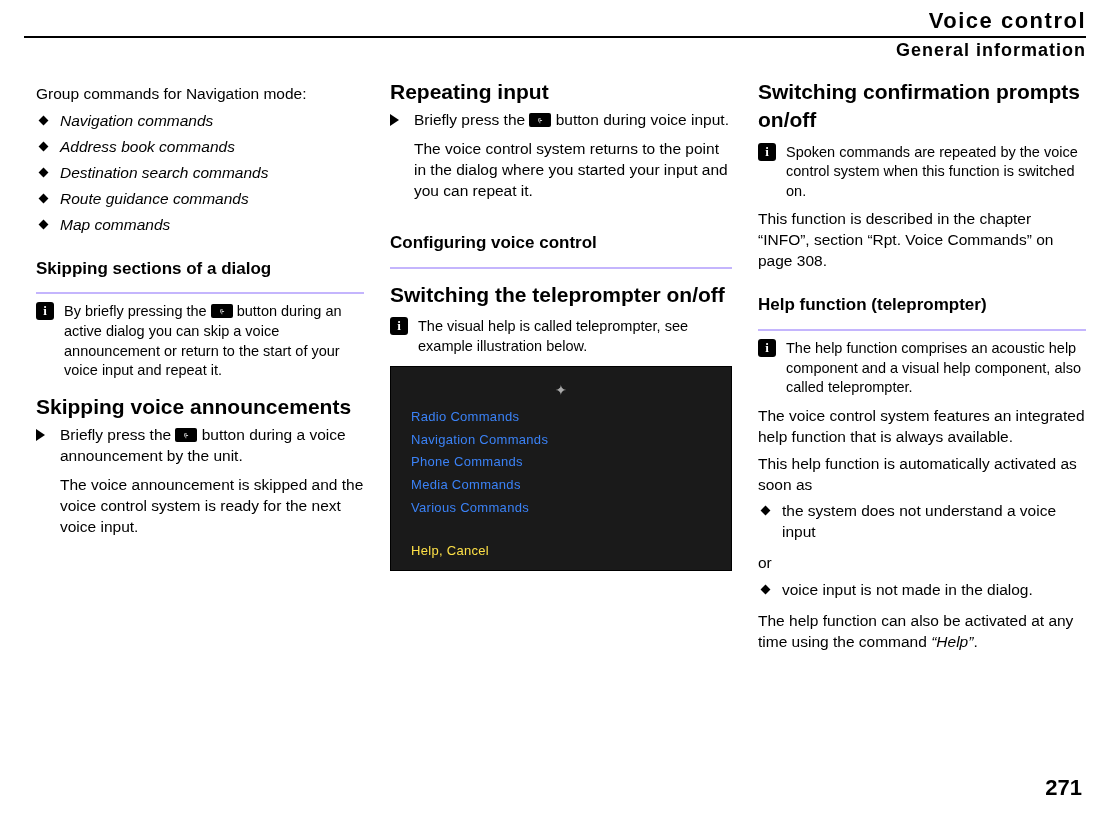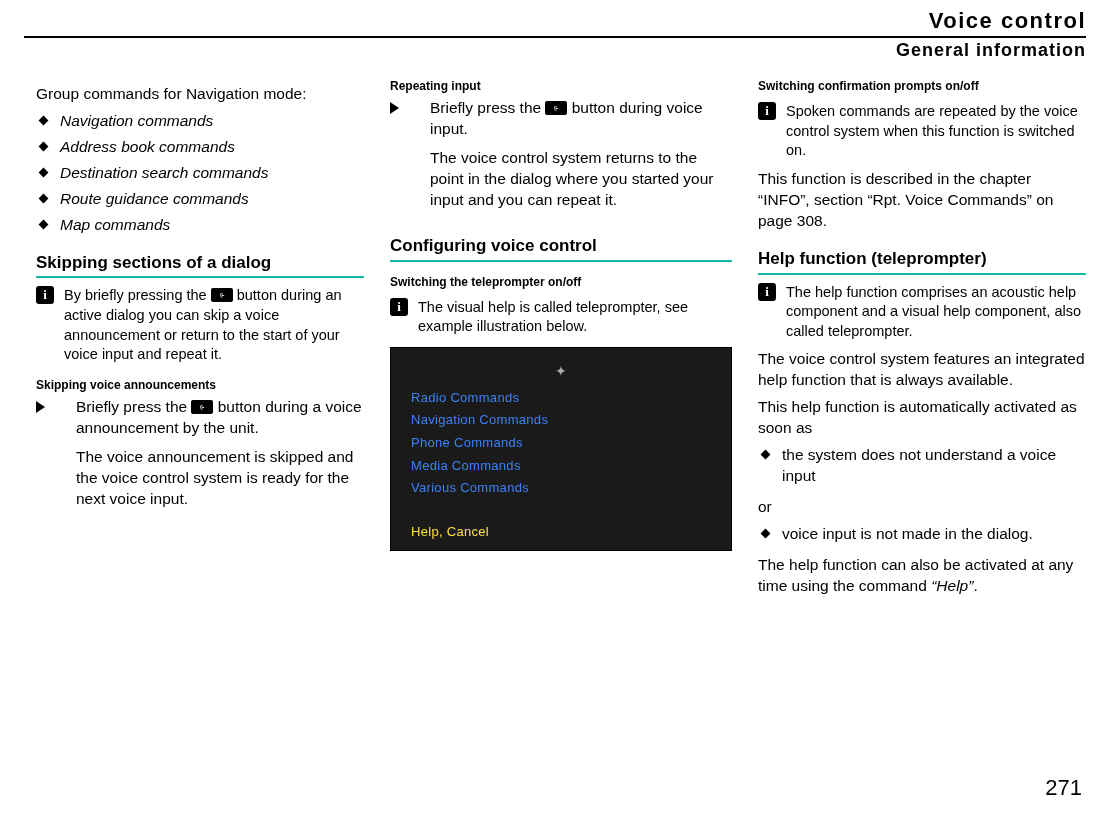--- a/index.html
+++ b/index.html
@@ -40,27 +40,27 @@
     top: 78px;
     left: 36px;
     right: 24px;
     display: flex;
     gap: 26px;
   }
   .col { flex: 1 1 0; font-size: 15.5px; line-height: 1.35; }
   .h-sec {
     font-weight: bold;
     font-size: 17px;
-    margin: 16px 0 2px 0;
-    border-bottom: 2px solid #14b8a6;
-    padding-bottom: 2px;
+    margin: 22px 0 2px 0;
+    border-bottom: 2px solid #c4b5fd;
+    padding-bottom: 12px;
   }
   .h-sub {
     font-weight: bold;
-    font-size: 12px;
+    font-size: 21px;
     margin: 12px 0 4px 0;
   }
   p { margin: 6px 0; }
   ul.diamond {
     list-style: none;
     padding: 0;
     margin: 6px 0 10px 0;
   }
   ul.diamond li {
     position: relative;
@@ -91,21 +91,21 @@
     background: #000;
     color: #fff;
     font-weight: bold;
     font-size: 13px;
     text-align: center;
     line-height: 18px;
     font-family: Georgia, serif;
   }
   .step {
     display: flex;
-    gap: 26px;
+    gap: 10px;
     margin: 0 0;
   }
   .step .tri {
     flex: 0 0 14px;
     padding-top: 4px;
   }
   .step .tri::before {
     content: "";
     display: block;
     width: 0; height: 0;
@@ -152,21 +152,21 @@
     margin-bottom: 8px;
   }
   .screenshot .row { margin: 5px 0; color: #3b82f6; font-weight: 300; }
   .screenshot .footer { margin-top: 26px; color: #fde047; font-weight: 300; }
   .italic { font-style: italic; }
   .page-num {
     position: absolute;
     bottom: 12px;
     right: 28px;
     font-size: 22px;
-    font-weight: normal;
+    font-weight: bold;
   }
 </style>
 </head>
 <body>
 
 <div class="header-title">Voice control</div>
 <div class="header-rule"></div>
 <div class="header-sub">General information</div>
 
 <div class="columns">

